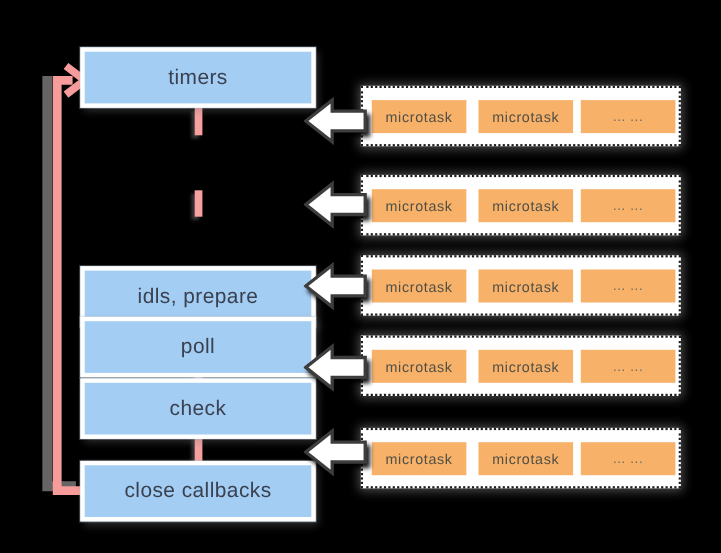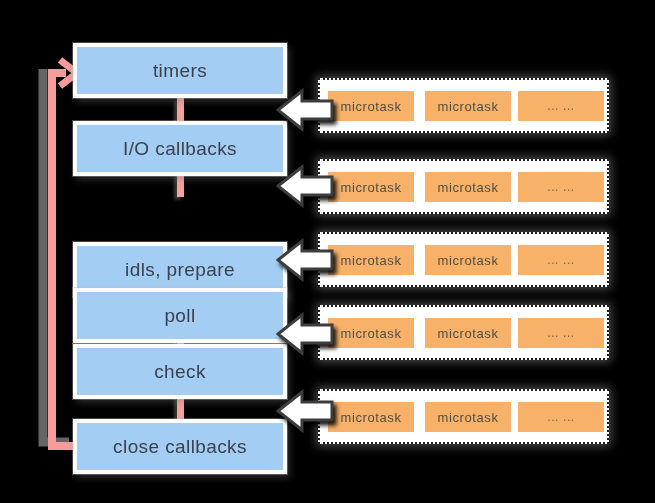--- a/index.html
+++ b/index.html
@@ -41,21 +41,21 @@
   .connector.c1{top:173px;height:24px;}
   .connector.c2{top:247px;height:25px;}
   .connector.c3{top:322px;height:24px;}
   .connector.c4{top:396px;height:25px;}
 
   
   .loop-svg{position:absolute;left:0;top:0;z-index:1;}
 
   
   .queue-row{
-    position:absolute;left:318px;width:291px;height:55px;
+    position:absolute;left:328px;width:291px;height:55px;
     box-sizing:border-box;
     background:#ffffff;
     border:2px dotted #1c1c1c;
     box-shadow:0 0 9px 2px rgba(140,140,140,.55);
     z-index:3;
   }
   .queue-row.r0{top:78px;}
   .queue-row.r1{top:159px;}
   .queue-row.r2{top:232px;}
   .queue-row.r3{top:305px;}
@@ -95,23 +95,20 @@
   </svg>
 
   <div class="connector c0"></div>
   <div class="connector c1"></div>
   <div class="connector c2"></div>
   <div class="connector c3"></div>
   <div class="connector c4"></div>
 
   <div class="phase p0">
     <span>timers</span>
-  </div>
-  <div class="phase p1">
-    <span>I/O callbacks</span>
   </div>
   <div class="phase p2">
     <span>idls, prepare</span>
   </div>
   <div class="phase p3">
     <span>poll</span>
   </div>
   <div class="phase p5">
     <span>close callbacks</span>
   </div>

